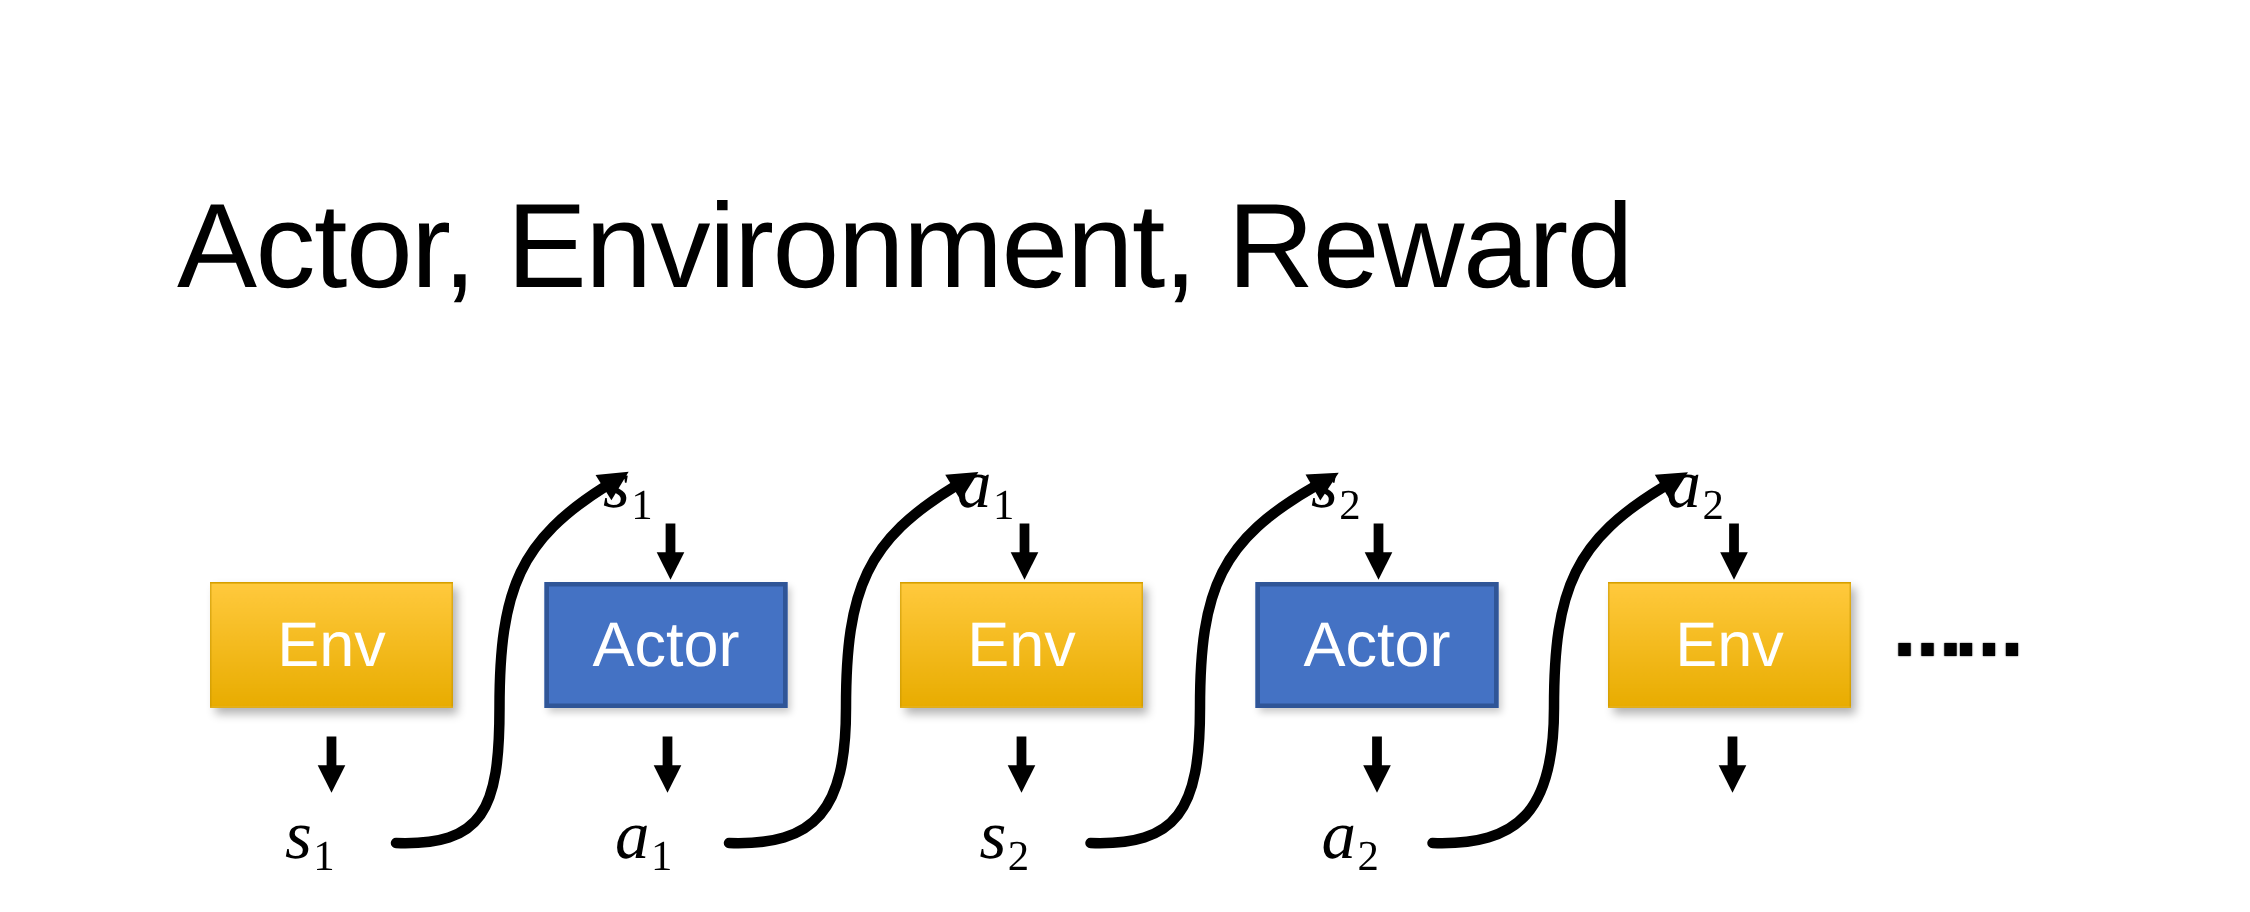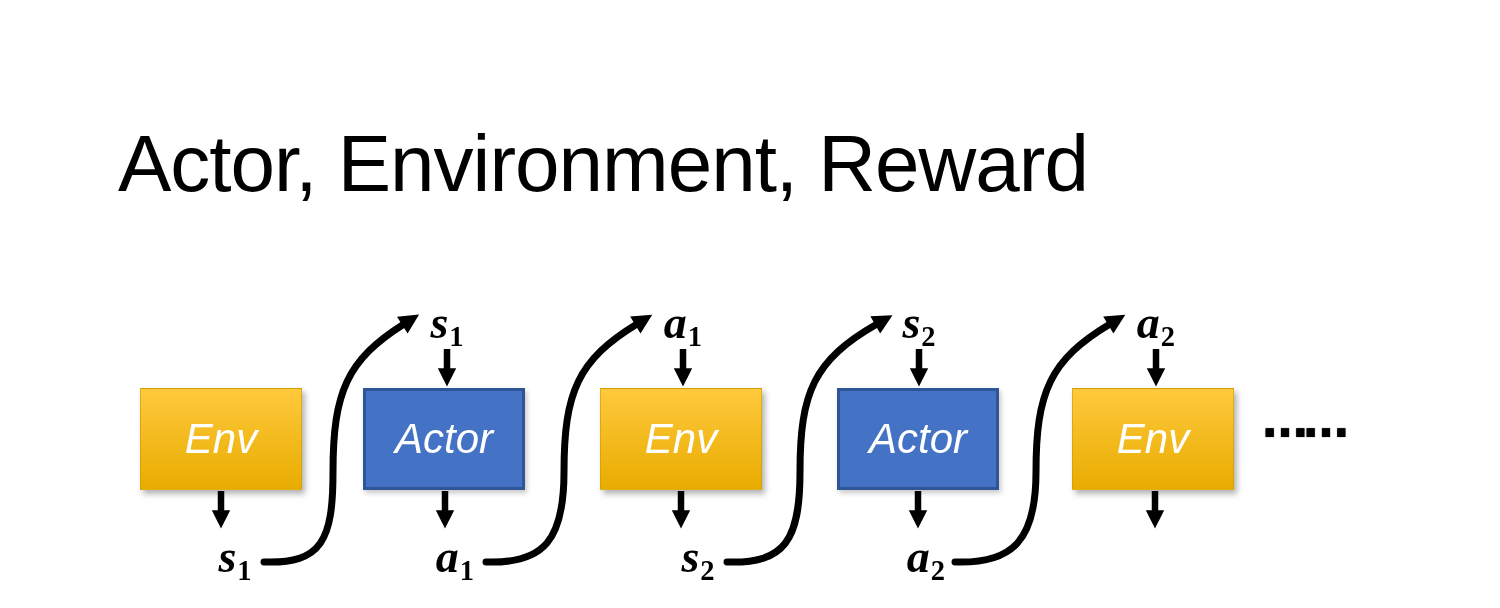--- a/index.html
+++ b/index.html
@@ -6,38 +6,38 @@
   .stage {
     position:relative; width:1500px; height:608px; background:#ffffff;
     overflow:hidden; font-family:"Liberation Sans", sans-serif;
   }
   .slide-title {
     position:absolute; left:118px; top:122px;
     font-size:80px; line-height:1.05; letter-spacing:-1px;
     color:var(--title-text,#000); white-space:nowrap; font-weight:400;
   }
   .box {
-    position:absolute; top:388px; width:162px; height:102px;
+    position:absolute; top:388px; width:162px; height:84px;
     display:flex; align-items:center; justify-content:center;
-    font-size:42px; color:var(--box-text,#fff); box-sizing:border-box;font-style:italic;
+    font-size:42px; color:var(--box-text,#fff); box-sizing:border-box;
   }
   .box.env {
     background:linear-gradient(180deg, var(--env-top,#FFC93D) 0%, var(--env-bottom,#E8AC00) 100%);
     border:1px solid rgba(198,150,0,.55);
     box-shadow:3px 4px 6px rgba(0,0,0,.30);
   }
   .box.actor {
     background:var(--actor-fill,#4472C4);
     border:3px solid var(--actor-border,#2F5597);
     box-shadow:2px 3px 5px rgba(0,0,0,.22);
   }
   .mlabel {
-    position:absolute; width:90px; text-align:center;
+    position:absolute; width:90px; 
     font-family:"Liberation Serif", serif; font-size:46px; line-height:1;
-    color:var(--label-text,#000); white-space:nowrap;font-weight:bold;
+    color:var(--label-text,#000); white-space:nowrap;
   }
   .mlabel .base { font-style:italic; }
   .mlabel sub {
     font-style:normal; font-size:0.62em; line-height:0;
     vertical-align:-0.28em; margin-left:1px;
   }
   .mlabel.top { top:300px; }
   .mlabel.bottom { top:534px; }
   .ellipsis {
     position:absolute; left:1262px; top:398px; width:110px;

